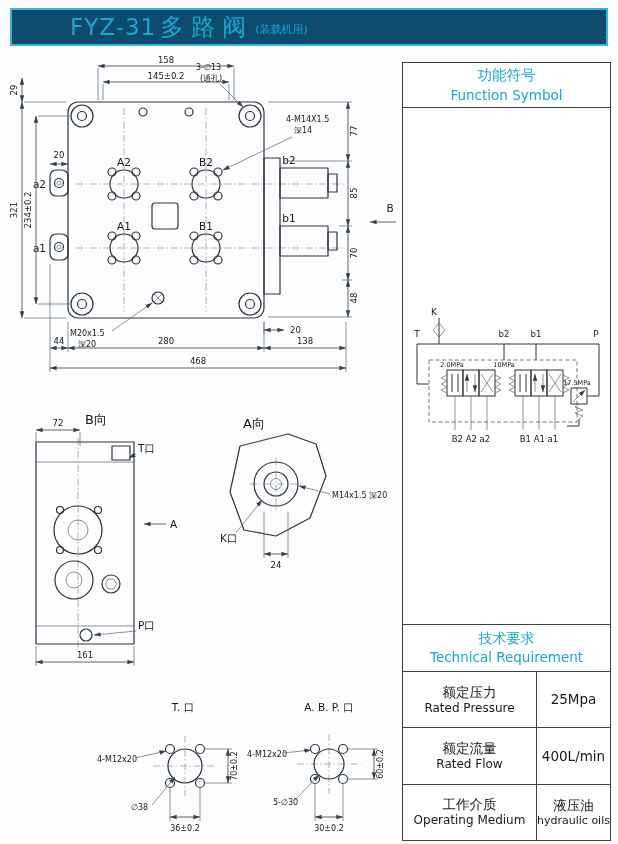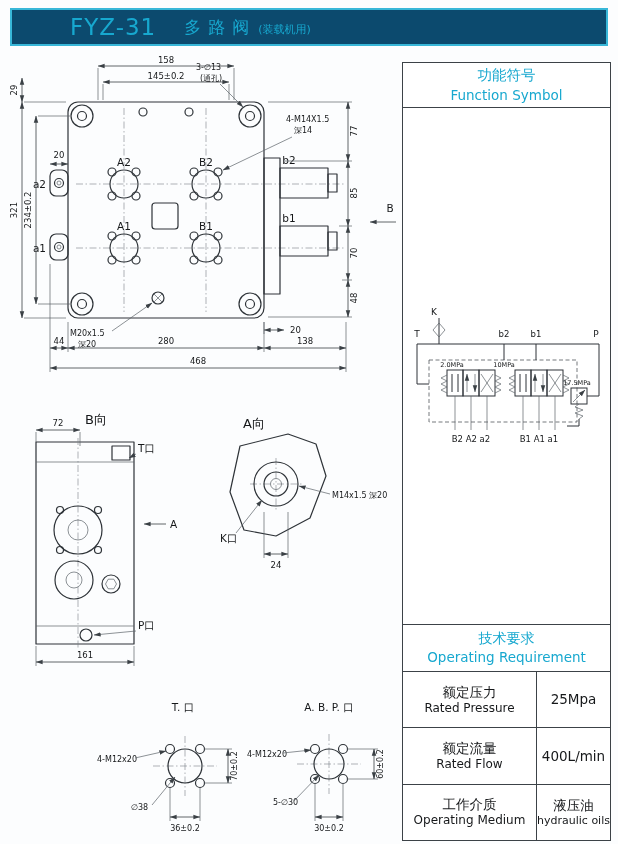--- a/index.html
+++ b/index.html
@@ -4,21 +4,21 @@
 <style>
   *{margin:0;padding:0;box-sizing:border-box}
   html,body{width:618px;height:844px}
   body{position:relative;background:#fcfdfe;font-family:"DejaVu Sans","Liberation Sans",sans-serif;color:#16181a;overflow:hidden}
   .abs{position:absolute}
   .panel{border:1px solid #3c4247;background:#ffffff}
   .cyan{color:#17a8cf}
   
   .header{left:10px;top:8px;width:598px;height:38px;border:2px solid #38b7d8;background:#0c4a6e;display:flex;align-items:center;color:#17a8cf}
   .model{font-size:23px;margin-left:58px;letter-spacing:1px}
-  .t-cn{font-size:17px;margin-left:28px;letter-spacing:7px}
+  .t-cn{font-size:24px;margin-left:4px;letter-spacing:7px}
   .t-en{font-size:19px;margin-left:64px;letter-spacing:3px}
   .t-sub{font-size:11px;margin-left:2px;margin-top:4px}
   
   .fs-head{left:402px;top:62px;width:209px;height:46px;display:flex;flex-direction:column;justify-content:center;align-items:center;line-height:1.35}
   .fs-head .l1{font-size:14.5px}
   .fs-head .l2{font-size:13.5px}
   .fs-body{left:402px;top:107px;width:209px;height:518px;display:flex;justify-content:center;align-items:flex-start;padding-top:196px}
   .tr-head{left:402px;top:624px;width:209px;height:48px;display:flex;flex-direction:column;justify-content:center;align-items:center;line-height:1.35}
   .tr-head .l1{font-size:14px}
   .tr-head .l2{font-size:13.5px}
@@ -405,21 +405,21 @@
       <line class="thin" x1="132" y1="92" x2="132" y2="126"></line>
       <line class="thin" x1="148" y1="92" x2="148" y2="126"></line>
       <text x="64" y="138" font-size="8.5" text-anchor="middle">B2 A2 a2</text>
       <text x="132" y="138" font-size="8.5" text-anchor="middle">B1 A1 a1</text>
     </g>
   </svg>
 </div>
 
 <div class="abs panel tr-head cyan">
   <div class="l1">技术要求</div>
-  <div class="l2">Operating Requirement</div>
+  <div class="l2">Technical Requirement</div>
 </div>
 
 <div class="abs panel spec">
   <div class="cell bR bB">
     <div class="cnl">额定压力</div>
     <div class="enl">Rated Pressure</div>
   </div>
   <div class="cell bB val">25Mpa</div>
   <div class="cell bR bB">
     <div class="cnl">额定流量</div>

